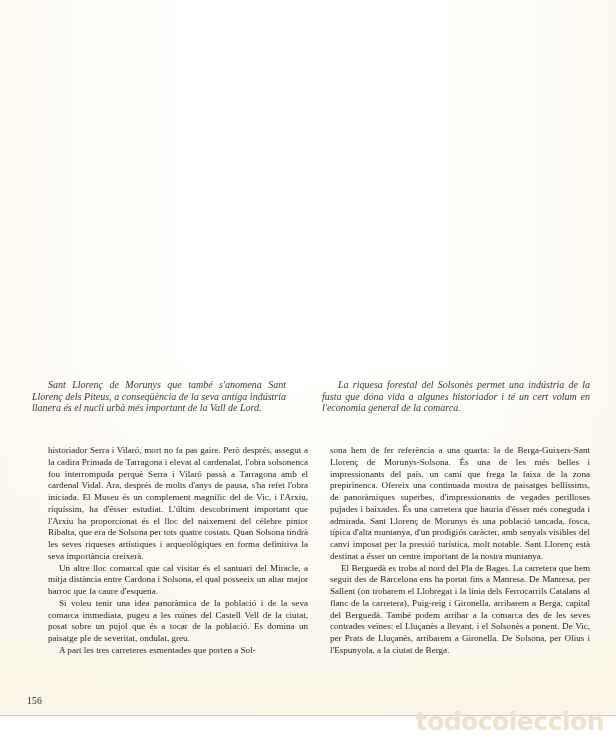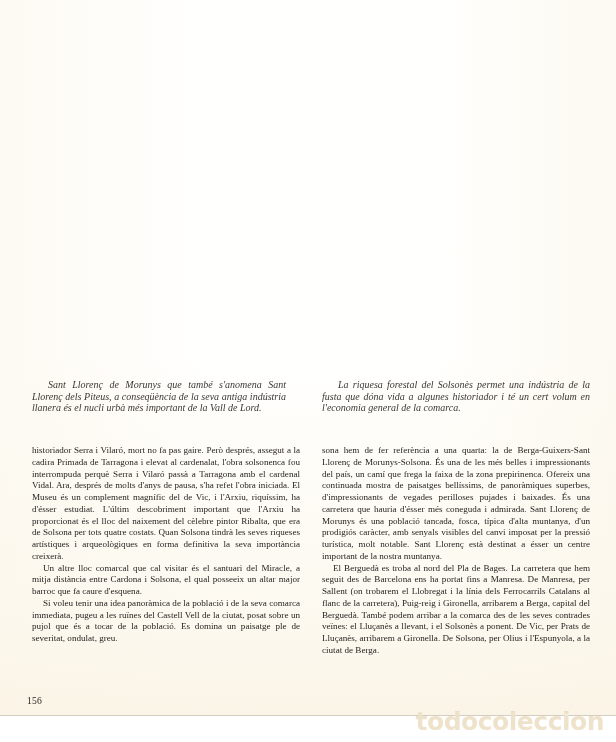--- a/index.html
+++ b/index.html
@@ -84,20 +84,21 @@
     color: #3b3833;
     text-indent: 16px;
   }
   .caption.right { padding: 0 26px 0 14px; }
 
   .cols {
     position: absolute;
     left: 0; top: 76px;
     width: 616px;
     display: flex;
+    padding-left: 16px;
   }
   .col {
     width: 308px;
     font-size: 9.1px;
     line-height: 11.75px;
     text-align: justify;
     color: #201e1c;
     -webkit-hyphens: auto; hyphens: auto;
   }
   .col.left  { padding: 0 8px 0 32px; }
@@ -297,20 +298,21 @@
     <div class="captions">
       <div class="caption left">Sant Llorenç de Morunys   que també s'anomena Sant Llorenç dels Piteus, a conseqüència de la seva antiga indústria llanera   és el nucli urbà més important de la Vall de Lord.</div>
       <div class="caption right">La riquesa forestal del Solsonès permet una indústria de la fusta que dóna vida a algunes historiador i té un cert volum en l'economia general de la comarca.</div>
     </div>
 
     <div class="cols">
       <div class="col left">
         <p class="noindent">historiador Serra i Vilaró, mort no fa pas gaire. Però després, assegut a la cadira Primada de Tarragona i elevat al cardenalat, l'obra solsonenca fou interrompuda perquè Serra i Vilaró passà a Tarragona amb el cardenal Vidal. Ara, després de molts d'anys de pausa, s'ha refet l'obra iniciada. El Museu és un complement magnífic del de Vic, i l'Arxiu, riquíssim, ha d'ésser estudiat. L'últim descobriment important que l'Arxiu ha proporcionat és el lloc del naixement del cèlebre pintor Ribalta, que era de Solsona per tots quatre costats. Quan Solsona tindrà les seves riqueses artístiques i arqueològiques en forma definitiva la seva importància creixerà.</p>
         <p>Un altre lloc comarcal que cal visitar és el santuari del Miracle, a mitja distància entre Cardona i Solsona, el qual posseeix un altar major barroc que fa caure d'esquena.</p>
         <p>Si voleu tenir una idea panoràmica de la població i de la seva comarca immediata, pugeu a les ruïnes del Castell Vell de la ciutat, posat sobre un pujol que és a tocar de la població. Es domina un paisatge ple de severitat, ondulat, greu.</p>
+        <p>A part les tres carreteres esmentades que porten a Sol-</p>
       </div>
       <div class="col right">
         <p class="noindent">sona hem de fer referència a una quarta: la de Berga-Guixers-Sant Llorenç de Morunys-Solsona. És una de les més belles i impressionants del país, un camí que frega la faixa de la zona prepirinenca. Ofereix una continuada mostra de paisatges bellíssims, de panoràmiques superbes, d'impressionants   de vegades perilloses   pujades i baixades. És una carretera que hauria d'ésser més coneguda i admirada. Sant Llorenç de Morunys és una població tancada, fosca, típica d'alta muntanya, d'un prodigiós caràcter, amb senyals visibles del canvi imposat per la pressió turística, molt notable. Sant Llorenç està destinat a ésser un centre important de la nostra muntanya.</p>
         <p>El Berguedà es troba al nord del Pla de Bages. La carretera que hem seguit des de Barcelona ens ha portat fins a Manresa. De Manresa, per Sallent (on trobarem el Llobregat i la línia dels Ferrocarrils Catalans al flanc de la carretera), Puig-reig i Gironella, arribarem a Berga, capital del Berguedà. També podem arribar a la comarca des de les seves contrades veïnes: el Lluçanès a llevant, i el Solsonès a ponent. De Vic, per Prats de Lluçanès, arribarem a Gironella. De Solsona, per Olius i l'Espunyola, a la ciutat de Berga.</p>
       </div>
     </div>
   </div>
 
   <div id="folio">156</div>
 

